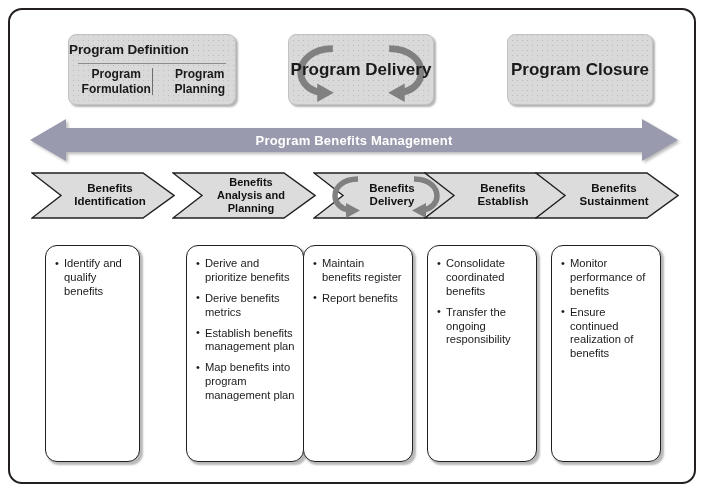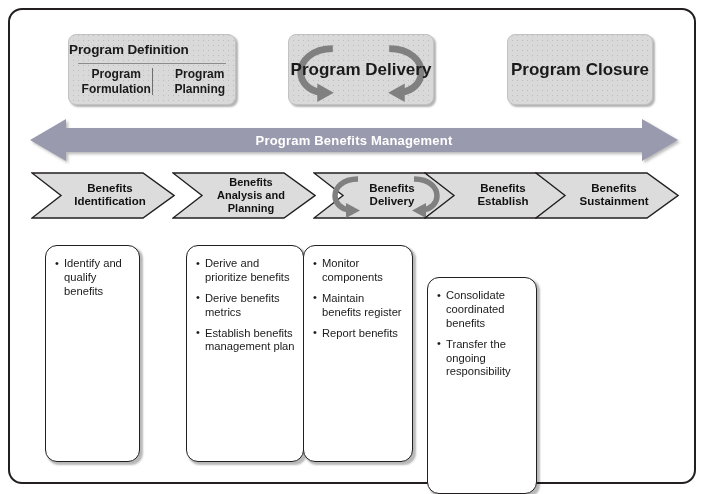--- a/index.html
+++ b/index.html
@@ -206,32 +206,38 @@
     <ul>
       <li>Identify and qualify benefits</li>
     </ul>
   </div>
 
   <div class="card" style="left:186px;top:245px;width:118px;height:217px;">
     <ul>
       <li>Derive and prioritize benefits</li>
       <li>Derive benefits metrics</li>
       <li>Establish benefits management plan</li>
+      <li>Map benefits into program management plan</li>
     </ul>
   </div>
 
   <div class="card" style="left:303px;top:245px;width:110px;height:217px;">
     <ul>
-      <li>Monitor components</li>
       <li>Maintain benefits register</li>
       <li>Report benefits</li>
     </ul>
   </div>
 
-  <div class="card" style="left:427px;top:245px;width:110px;height:217px;margin-top:32px;">
+  <div class="card" style="left:427px;top:245px;width:110px;height:217px;">
     <ul>
       <li>Consolidate coordinated benefits</li>
       <li>Transfer the ongoing responsibility</li>
     </ul>
   </div>
 
+  <div class="card" style="left:551px;top:245px;width:110px;height:217px;">
+    <ul>
+      <li>Monitor performance of benefits</li>
+      <li>Ensure continued realization of benefits</li>
+    </ul>
+  </div>
 
 </div>
 
 </body></html>

